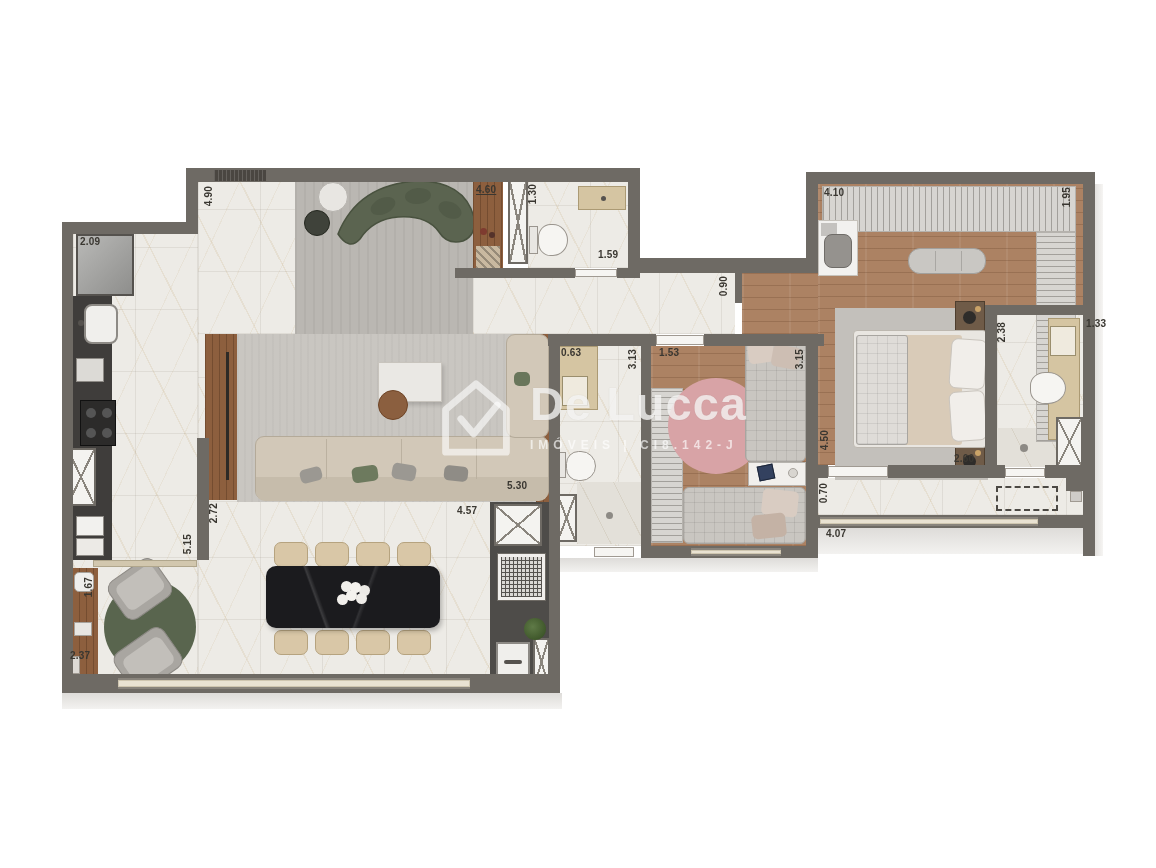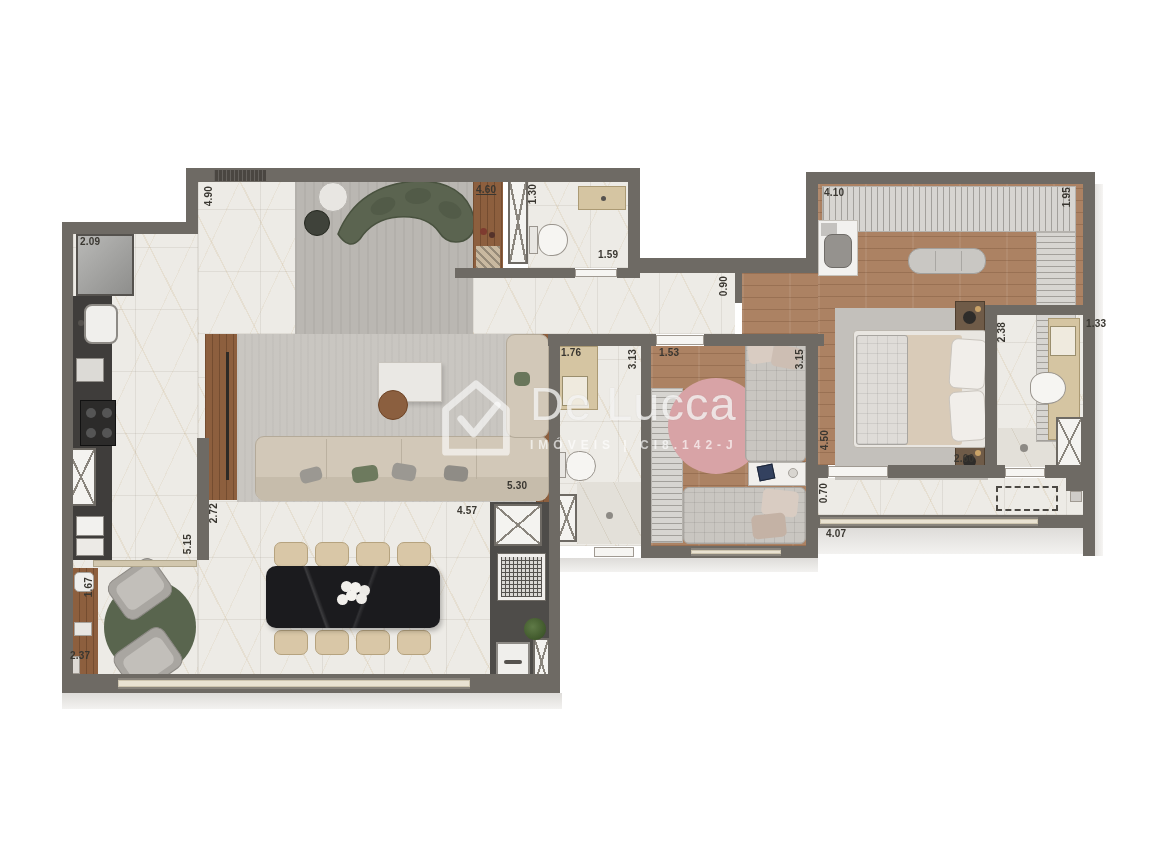--- a/index.html
+++ b/index.html
@@ -42,21 +42,21 @@
     repeating-linear-gradient(0deg, rgba(0,0,0,0.07) 0 1px, transparent 1px 10px),
     repeating-linear-gradient(90deg, rgba(0,0,0,0.07) 0 1px, transparent 1px 10px);
     background-color:#c9c6c1;border:1px solid #a8a5a0;border-radius:6px;box-sizing:border-box;}
   .furn{z-index:5;box-sizing:border-box;}
   .deco{z-index:7;box-sizing:border-box;}
   .dim{position:absolute;font-weight:bold;font-size:10px;color:#3a3731;letter-spacing:0.2px;
        white-space:nowrap;z-index:40;line-height:1;}
   .dim.v{writing-mode:vertical-rl;transform:rotate(180deg);}
   .watermark{position:absolute;left:438px;top:376px;display:flex;align-items:flex-start;gap:16px;
              z-index:60;pointer-events:none;}
-  .wm-brand{font-size:47px;font-weight:normal;color:rgba(255,255,255,0.72);letter-spacing:1px;
+  .wm-brand{font-size:47px;font-weight:bold;color:rgba(255,255,255,0.72);letter-spacing:1px;
             text-shadow:0 0 1px rgba(120,115,105,0.25);}
   .wm-sub{margin-top:7px;font-size:12px;font-weight:bold;letter-spacing:5px;color:rgba(255,255,255,0.65);}
   .round{border-radius:50%;}
 </style>
 </head>
 <body>
 
 <div class="plan">
 
   <div class="abs marble" style="left:198px;top:182px;width:97px;height:152px"></div>
@@ -268,21 +268,21 @@
 
   <div id="labels">
       <div class="dim" style="left: 80px; top: 237px;">2.09</div>
       <div class="dim v" style="left: 204px; top: 186px;">4.90</div>
       <div class="dim" style="left: 476px; top: 185px; text-decoration: underline;">4.60</div>
       <div class="dim v" style="left: 528px; top: 184px;">1.30</div>
       <div class="dim" style="left: 598px; top: 250px;">1.59</div>
       <div class="dim" style="left: 824px; top: 188px;">4.10</div>
       <div class="dim v" style="left: 1062px; top: 187px;">1.95</div>
       <div class="dim v" style="left: 719px; top: 276px;">0.90</div>
-      <div class="dim" style="left: 561px; top: 348px;">1.76</div>
+      <div class="dim" style="left: 561px; top: 348px;">0.63</div>
       <div class="dim v" style="left: 628px; top: 349px;">3.13</div>
       <div class="dim" style="left: 659px; top: 348px;">1.53</div>
       <div class="dim v" style="left: 795px; top: 349px;">3.15</div>
       <div class="dim v" style="left: 997px; top: 322px;">2.38</div>
       <div class="dim" style="left: 1086px; top: 319px;">1.33</div>
       <div class="dim v" style="left: 820px; top: 430px;">4.50</div>
       <div class="dim" style="left: 954px; top: 454px;">2.60</div>
       <div class="dim v" style="left: 819px; top: 483px;">0.70</div>
       <div class="dim" style="left: 826px; top: 529px;">4.07</div>
       <div class="dim" style="left: 507px; top: 481px; text-align: center;">5.30</div>

